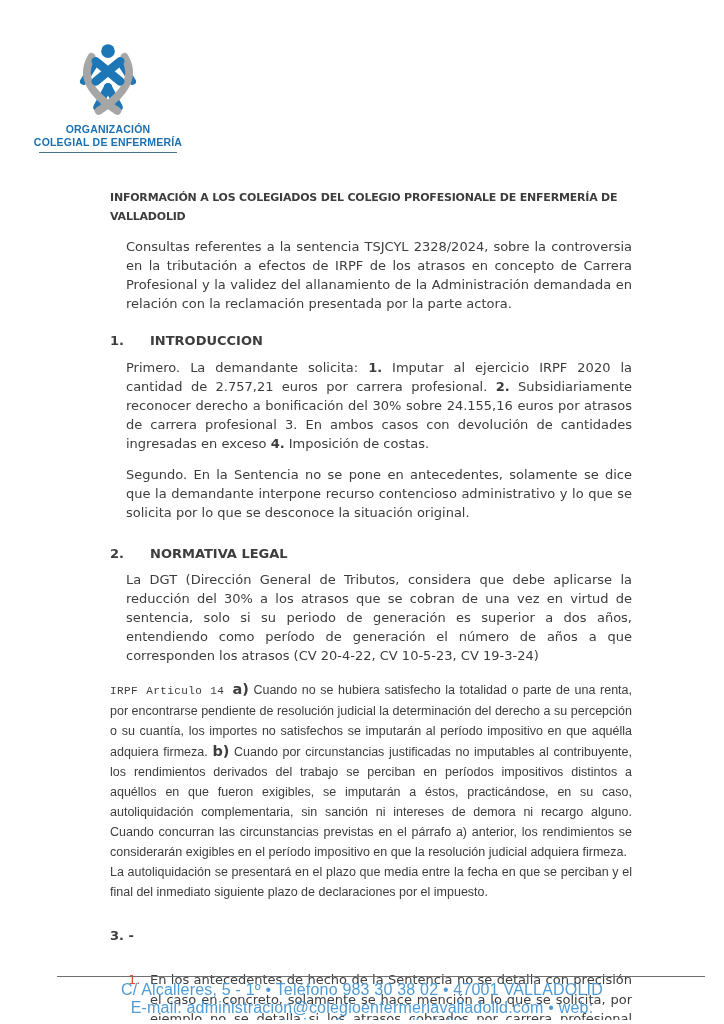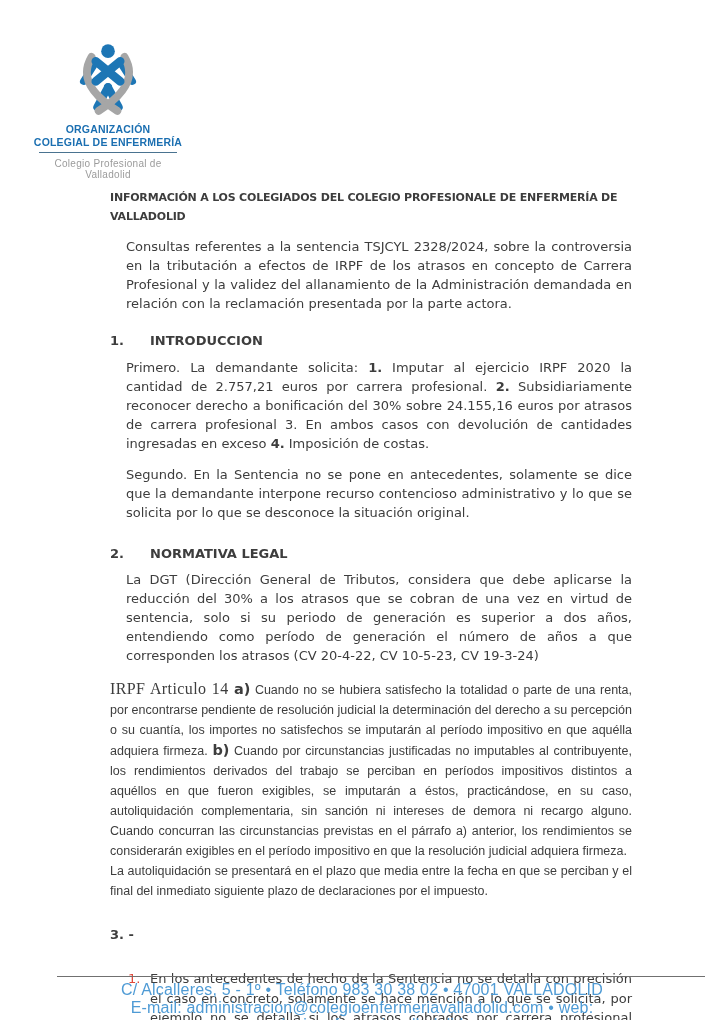--- a/index.html
+++ b/index.html
@@ -28,21 +28,21 @@
   .section-heading{display:flex;font-weight:bold;font-size:13px;
     line-height:19px;margin:0 0 8px 0;}
   .section-heading .num{width:40px;flex:none;}
   .h2-heading{margin-bottom:7px;}
   .h3-heading{margin-bottom:25px;}
   .b{font-weight:bold;}
 
   
   .legal{font-family:"Liberation Sans",sans-serif;font-size:12.5px;
     line-height:20px;text-align:justify;margin:0 0 24px 0;}
-  .lead{font-family:Liberation Serif, serif;font-size:16px;letter-spacing:.4px;}
+  .lead{font-family:Liberation Mono, monospace;font-size:11px;letter-spacing:.4px;}
   .lead-b{font-family:"DejaVu Sans",sans-serif;font-weight:bold;font-size:14.5px;}
 
   
   .comment-item{display:flex;margin:0 0 0 18px;}
   .comment-item .cnum{width:22px;flex:none;color:#e0483a;font-size:13px;line-height:19.5px;}
   .comment-item .ctext{flex:1;font-size:13px;line-height:19.5px;text-align:justify;}
 
   
   .footer-rule{position:absolute;left:57px;top:976px;width:648px;height:1px;
     background:#707070;}
@@ -68,21 +68,20 @@
       <path d="M73 18 C87 42 80 66 37 93" stroke="#a6a6a6" stroke-width="11" stroke-linecap="round" fill="none"></path>
 
       <path d="M33 24 L67 52" stroke="#1d76b5" stroke-width="12" stroke-linecap="round" fill="none"></path>
       <path d="M67 24 L33 52" stroke="#1d76b5" stroke-width="12" stroke-linecap="round" fill="none"></path>
 
       <circle cx="50" cy="10" r="9.5" fill="#1d76b5"></circle>
     </svg>
     <div class="logo-line">ORGANIZACIÓN</div>
     <div class="logo-line">COLEGIAL DE ENFERMERÍA</div>
     <div class="logo-divider"></div>
-    <div class="logo-subtitle">Colegio Profesional de Valladolid</div>
   </div>
 
   <div class="content">
 
     <p class="doc-title">INFORMACIÓN A LOS COLEGIADOS DEL COLEGIO PROFESIONALE DE ENFERMERÍA DE VALLADOLID</p>
 
     <p class="para para-intro">Consultas referentes a la sentencia TSJCYL 2328/2024, sobre la controversia en la tributación a efectos de IRPF de los atrasos en concepto de Carrera Profesional y la validez del allanamiento de la Administración demandada en relación con la reclamación presentada por la parte actora.</p>
 
     <div class="section-heading">
       <span class="num">1.</span>

